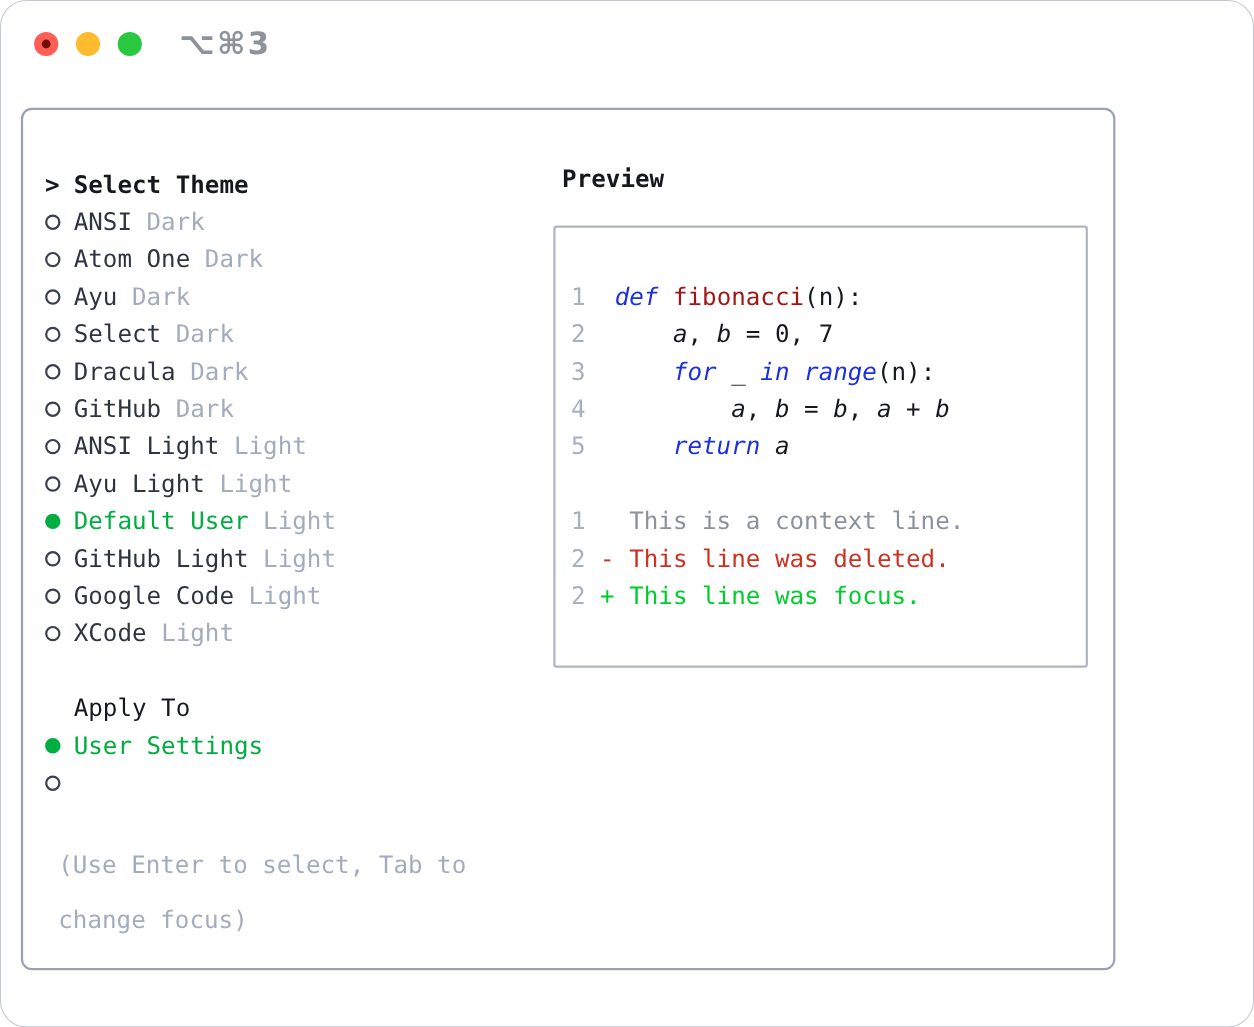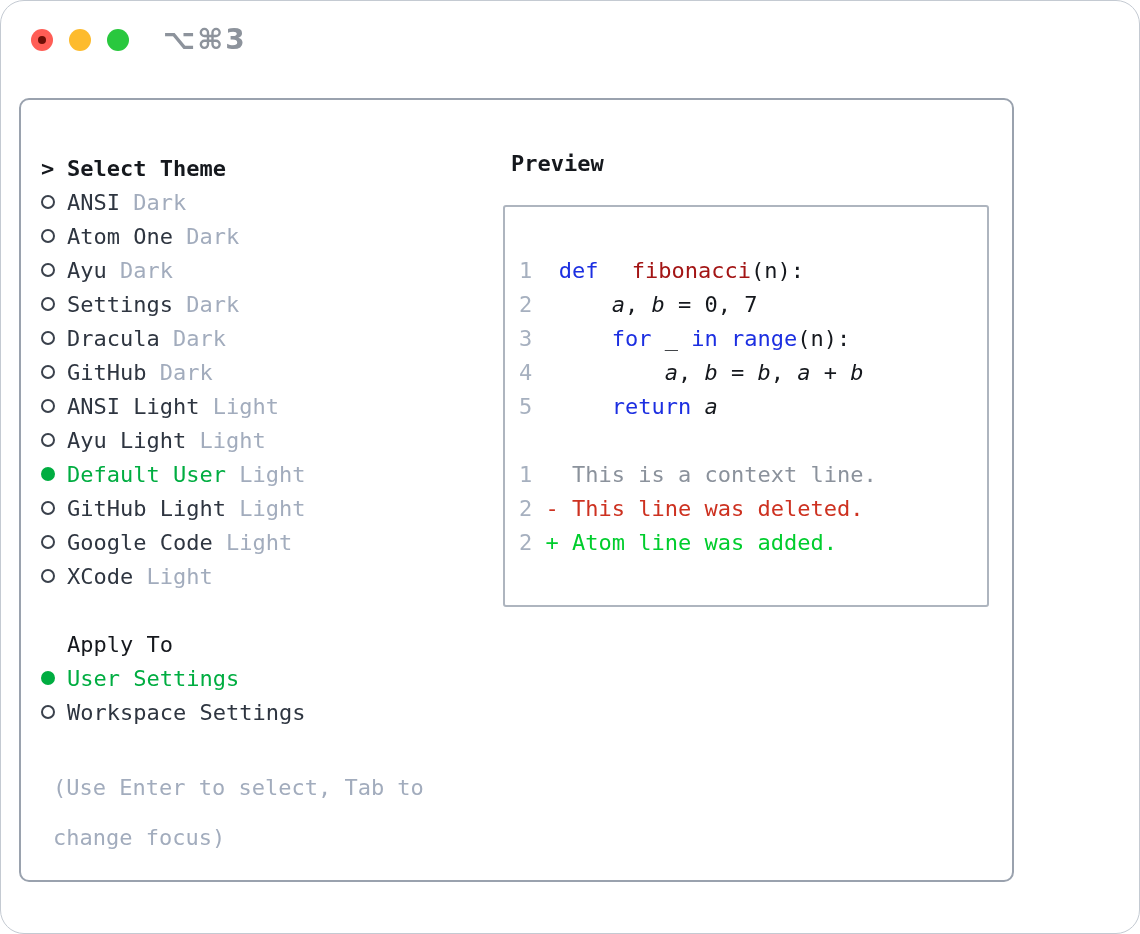--- a/index.html
+++ b/index.html
@@ -39,22 +39,22 @@
   
   .preview-title{position:absolute;left:454px;top:51px;font-weight:bold;color:var(--black);margin-left:36px;}
   .pbox{position:absolute;left:482px;top:105px;width:486px;height:402px;
     border:2px solid var(--bborder);border-radius:3px;padding:46px 8px 0 14px;background:#fff;}
   .ln{display:inline-block;width:13.25px;color:var(--ln);white-space:pre;}
   .gap2{display:inline-block;width:26.5px;}
   .gap1{display:inline-block;width:13.25px;}
   .marker{display:inline-block;width:13.25px;white-space:pre;}
   .codetxt,.difftxt{white-space:pre;}
   .c-plain{color:var(--black);}
-  .c-kw{color:var(--kw);}
-  .c-fn{color:var(--fn);margin-left:20px;}
+  .c-kw{color:var(--kw);font-style:italic;}
+  .c-fn{color:var(--fn);}
   .c-var{color:var(--black);font-style:italic;}
   .t-context{color:var(--ctx);}
   .t-deleted{color:var(--del);}
   .t-added{color:var(--add);}
 </style>
 </head>
 <body>
 
 <div class="window">
 
@@ -69,40 +69,40 @@
 
     <div class="leftcol">
       <div class="row">
         <span class="prompt">&gt;</span><span class="ttl">Select Theme</span>
       </div>
 
       <div>
           <div class="row"><span class="radio"></span><span class="nm">ANSI</span><span class="muted"> Dark</span></div>
           <div class="row"><span class="radio"></span><span class="nm">Atom One</span><span class="muted"> Dark</span></div>
           <div class="row"><span class="radio"></span><span class="nm">Ayu</span><span class="muted"> Dark</span></div>
-          <div class="row"><span class="radio"></span><span class="nm">Settings</span><span class="muted"> Dark</span></div>
+          <div class="row"><span class="radio"></span><span class="nm">Select</span><span class="muted"> Dark</span></div>
           <div class="row"><span class="radio"></span><span class="nm">Dracula</span><span class="muted"> Dark</span></div>
           <div class="row"><span class="radio"></span><span class="nm">GitHub</span><span class="muted"> Dark</span></div>
           <div class="row"><span class="radio"></span><span class="nm">ANSI Light</span><span class="muted"> Light</span></div>
           <div class="row"><span class="radio"></span><span class="nm">Ayu Light</span><span class="muted"> Light</span></div>
           <div class="row"><span class="radio sel"></span><span class="nm green">Default User</span><span class="muted"> Light</span></div>
           <div class="row"><span class="radio"></span><span class="nm">GitHub Light</span><span class="muted"> Light</span></div>
           <div class="row"><span class="radio"></span><span class="nm">Google Code</span><span class="muted"> Light</span></div>
           <div class="row"><span class="radio"></span><span class="nm">XCode</span><span class="muted"> Light</span></div>
         </div>
 
       <div class="blank"></div>
 
       <div class="row">
         <span class="applyttl">Apply To</span>
       </div>
 
       <div>
           <div class="row"><span class="radio sel"></span><span class="nm green">User Settings</span></div>
-          <div class="row"><span class="radio"></span><span class="nm">Workspace Settings</span></div>
+          <div class="row"><span class="radio"></span></div>
         </div>
 
       <div class="blank"></div>
 
       <div class="hint">(Use Enter to select, Tab to change focus)</div>
     </div>
 
     <div class="preview-title">Preview</div>
 
     <div class="pbox">
@@ -110,18 +110,18 @@
           <div class="row"><span class="ln">1</span><span class="gap2"></span><span class="codetxt"><span class="c-kw">def</span><span class="c-plain"> </span><span class="c-fn">fibonacci</span><span class="c-plain">(n):</span></span></div>
           <div class="row"><span class="ln">2</span><span class="gap2"></span><span class="codetxt"><span class="c-plain">    </span><span class="c-var">a</span><span class="c-plain">, </span><span class="c-var">b</span><span class="c-plain"> = 0, 7</span></span></div>
           <div class="row"><span class="ln">3</span><span class="gap2"></span><span class="codetxt"><span class="c-plain">    </span><span class="c-kw">for</span><span class="c-plain"> _ </span><span class="c-kw">in</span><span class="c-plain"> </span><span class="c-kw">range</span><span class="c-plain">(n):</span></span></div>
           <div class="row"><span class="ln">4</span><span class="gap2"></span><span class="codetxt"><span class="c-plain">        </span><span class="c-var">a</span><span class="c-plain">, </span><span class="c-var">b</span><span class="c-plain"> = </span><span class="c-var">b</span><span class="c-plain">, </span><span class="c-var">a</span><span class="c-plain"> + </span><span class="c-var">b</span></span></div>
           <div class="row"><span class="ln">5</span><span class="gap2"></span><span class="codetxt"><span class="c-plain">    </span><span class="c-kw">return</span><span class="c-plain"> </span><span class="c-var">a</span></span></div>
         </div>
       <div class="blank"></div>
       <div>
           <div class="row"><span class="ln">1</span><span class="gap1"></span><span class="marker t-context"> </span><span class="gap1"></span><span class="difftxt t-context">This is a context line.</span></div>
           <div class="row"><span class="ln">2</span><span class="gap1"></span><span class="marker t-deleted">-</span><span class="gap1"></span><span class="difftxt t-deleted">This line was deleted.</span></div>
-          <div class="row"><span class="ln">2</span><span class="gap1"></span><span class="marker t-added">+</span><span class="gap1"></span><span class="difftxt t-added">Atom line was added.</span></div>
+          <div class="row"><span class="ln">2</span><span class="gap1"></span><span class="marker t-added">+</span><span class="gap1"></span><span class="difftxt t-added">This line was focus.</span></div>
         </div>
     </div>
 
   </div>
 </div>
 
 </body></html>

